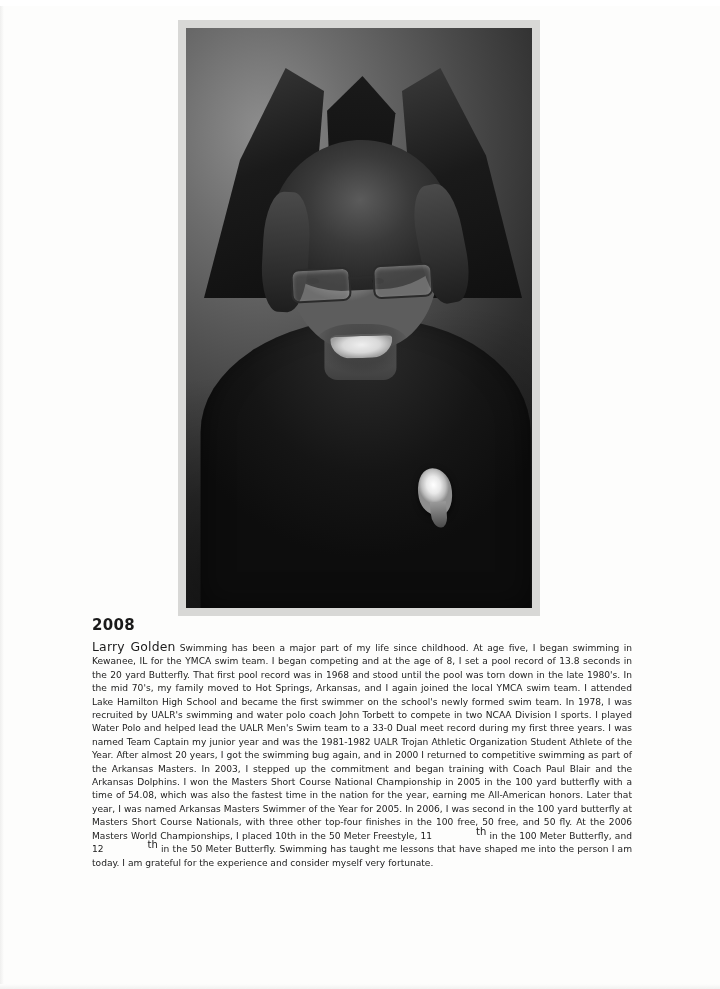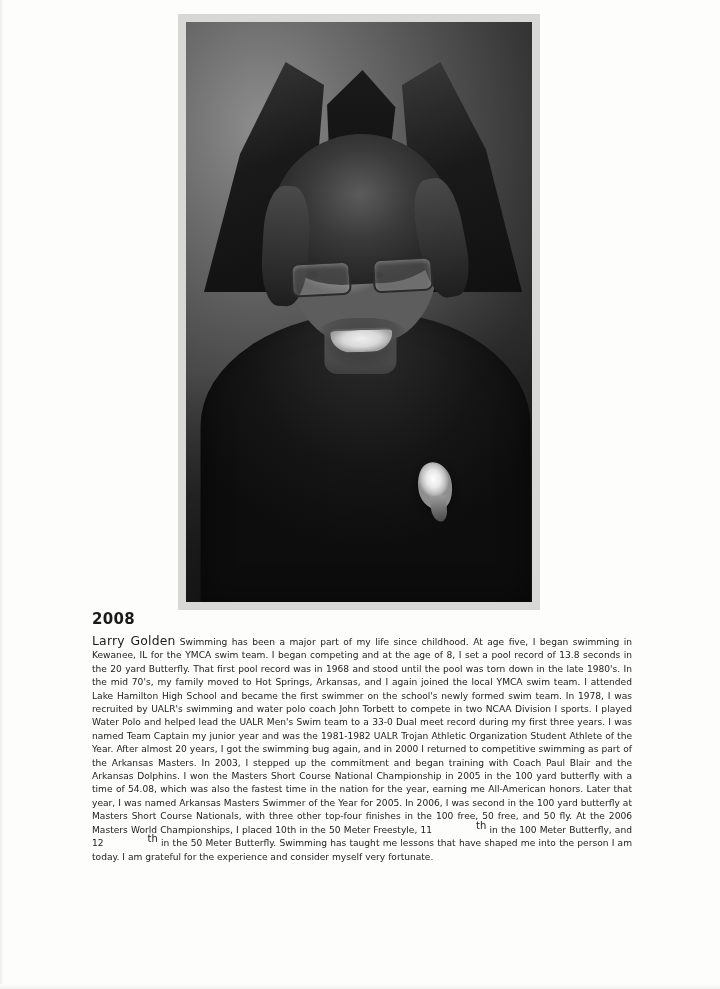--- a/index.html
+++ b/index.html
@@ -14,20 +14,21 @@
     color: #111111;
     position: relative;
     overflow: hidden;
   }
 
   
   .page {
     position: absolute;
     inset: 0;
     background: #fdfdfc;
+    margin-top: 6px;
   }
 
   
   .photo-wrap {
     position: absolute;
     left: 178px;
     top: 14px;
     width: 362px;
     height: 596px;
     background: #d8d8d6;

